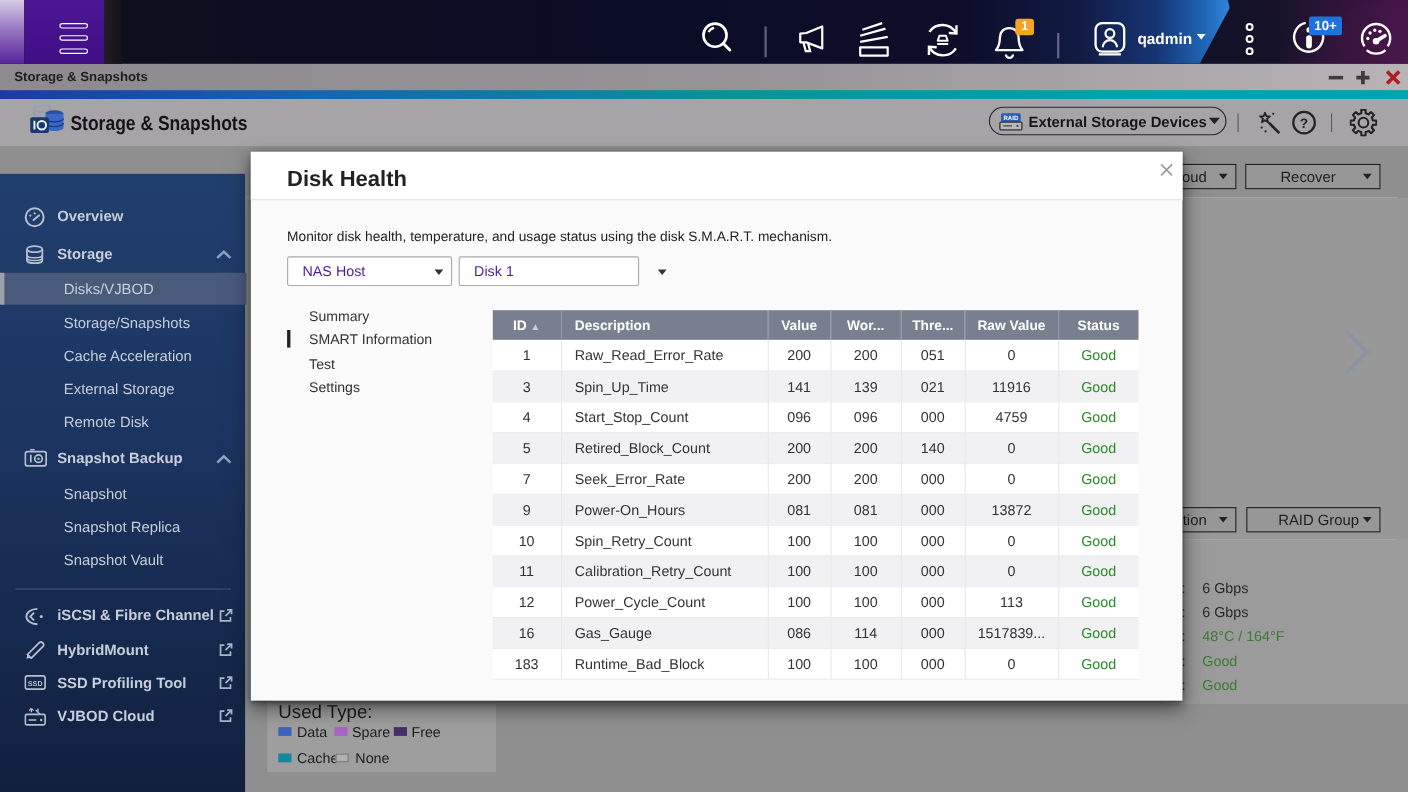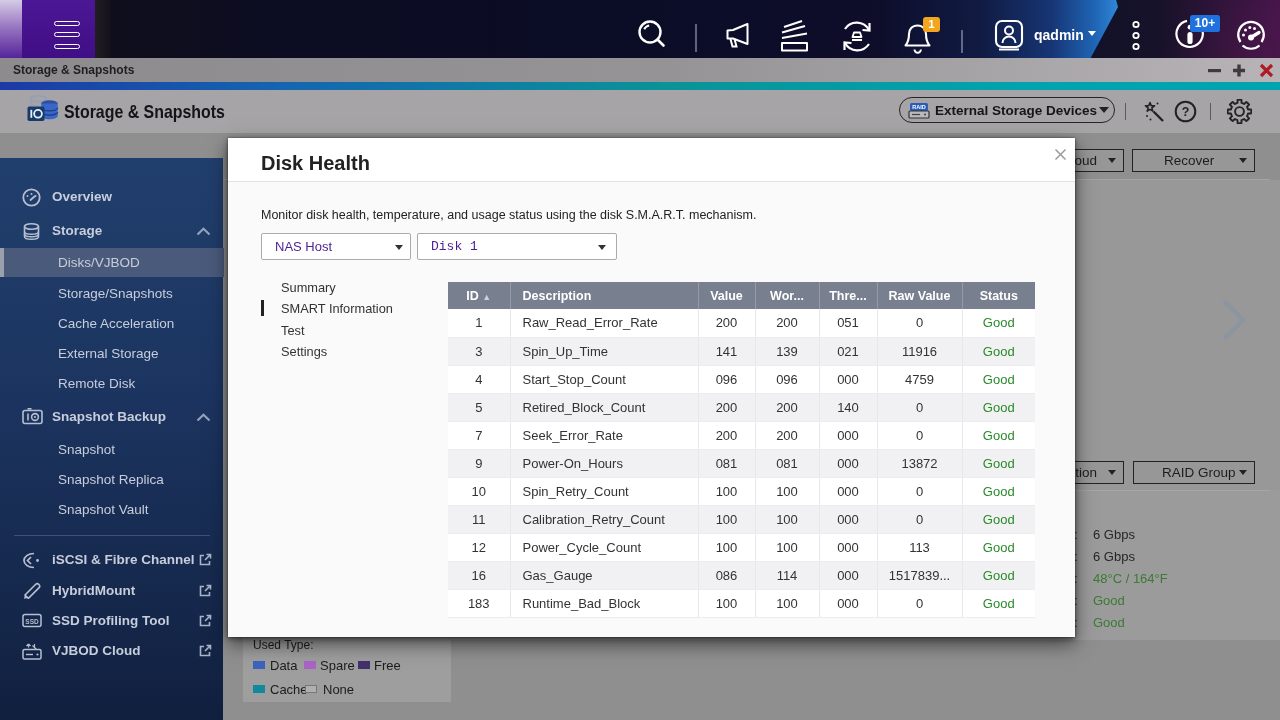--- a/index.html
+++ b/index.html
@@ -135,21 +135,21 @@
       <div class="ginfo" style="left:850px; top:438px;">:</div>
       <div class="ginfo" style="left:850px; top:460px;">:</div>
       <div class="ginfo" style="left:850px; top:482px;">:</div>
     <div class="ginfo" style="top:394px;">6 Gbps</div>
     <div class="ginfo" style="top:416px;">6 Gbps</div>
     <div class="ginfo green" style="top:438px;">48°C / 164°F</div>
     <div class="ginfo green" style="top:460px;">Good</div>
     <div class="ginfo green" style="top:482px;">Good</div>
 
     <div id="usedpanel">
-      <div style="position:absolute;left:10px;top:8px;font-size:12px;color:#1c1c1c;">Used Type:</div>
+      <div style="position:absolute;left:10px;top:8px;font-size:17px;color:#1c1c1c;">Used Type:</div>
       <div style="position:absolute;left:10px;top:31px;width:12px;height:8px;background:#3d63bd;"></div>
       <div style="position:absolute;left:27px;top:28px;font-size:13px;color:#1c1c1c;">Data</div>
       <div style="position:absolute;left:61px;top:31px;width:12px;height:8px;background:#a765c5;"></div>
       <div style="position:absolute;left:77px;top:28px;font-size:13px;color:#1c1c1c;">Spare</div>
       <div style="position:absolute;left:115px;top:31px;width:12px;height:8px;background:#44306b;"></div>
       <div style="position:absolute;left:131px;top:28px;font-size:13px;color:#1c1c1c;">Free</div>
       <div style="position:absolute;left:10px;top:55px;width:12px;height:8px;background:#11889c;"></div>
       <div style="position:absolute;left:27px;top:52px;font-size:13px;color:#1c1c1c;">Cache</div>
       <div style="position:absolute;left:62px;top:55px;width:12px;height:8px;background:#b0b0b0;border:1px solid #777;"></div>
       <div style="position:absolute;left:80px;top:52px;font-size:13px;color:#1c1c1c;">None</div>
@@ -376,21 +376,21 @@
       <div id="dtitle">Disk Health</div>
       <svg id="dclose" width="13" height="13" viewBox="0 0 13 13">
           <path d="M1.5 1.5 L11.5 11.5 M11.5 1.5 L1.5 11.5" stroke="#9b9b9b" stroke-width="1.5"></path>
         </svg>
     </div>
     <div id="dmon">Monitor disk health, temperature, and usage status using the disk S.M.A.R.T. mechanism.</div>
     <div class="dsel" style="left:33px; width:150px;">
       <span class="lbl">NAS Host</span>
         <span class="car" style="left:133px;"></span>
     </div>
-    <div class="dsel" style="left:189px; width:200px;font-family:Liberation Mono, monospace;">
+    <div class="dsel" style="left:189px; width:164px;">
       <span class="lbl">Disk 1</span>
         <span class="car" style="left:180px;"></span>
     </div>
     <div class="dnav" style="top:141.5px;">Summary</div>
     <div class="dnav" style="top:162.5px;">SMART Information</div>
     <div id="dindic"></div>
     <div class="dnav" style="top:185px;">Test</div>
     <div class="dnav" style="top:205.5px;">Settings</div>
 
     <table id="tbl">

